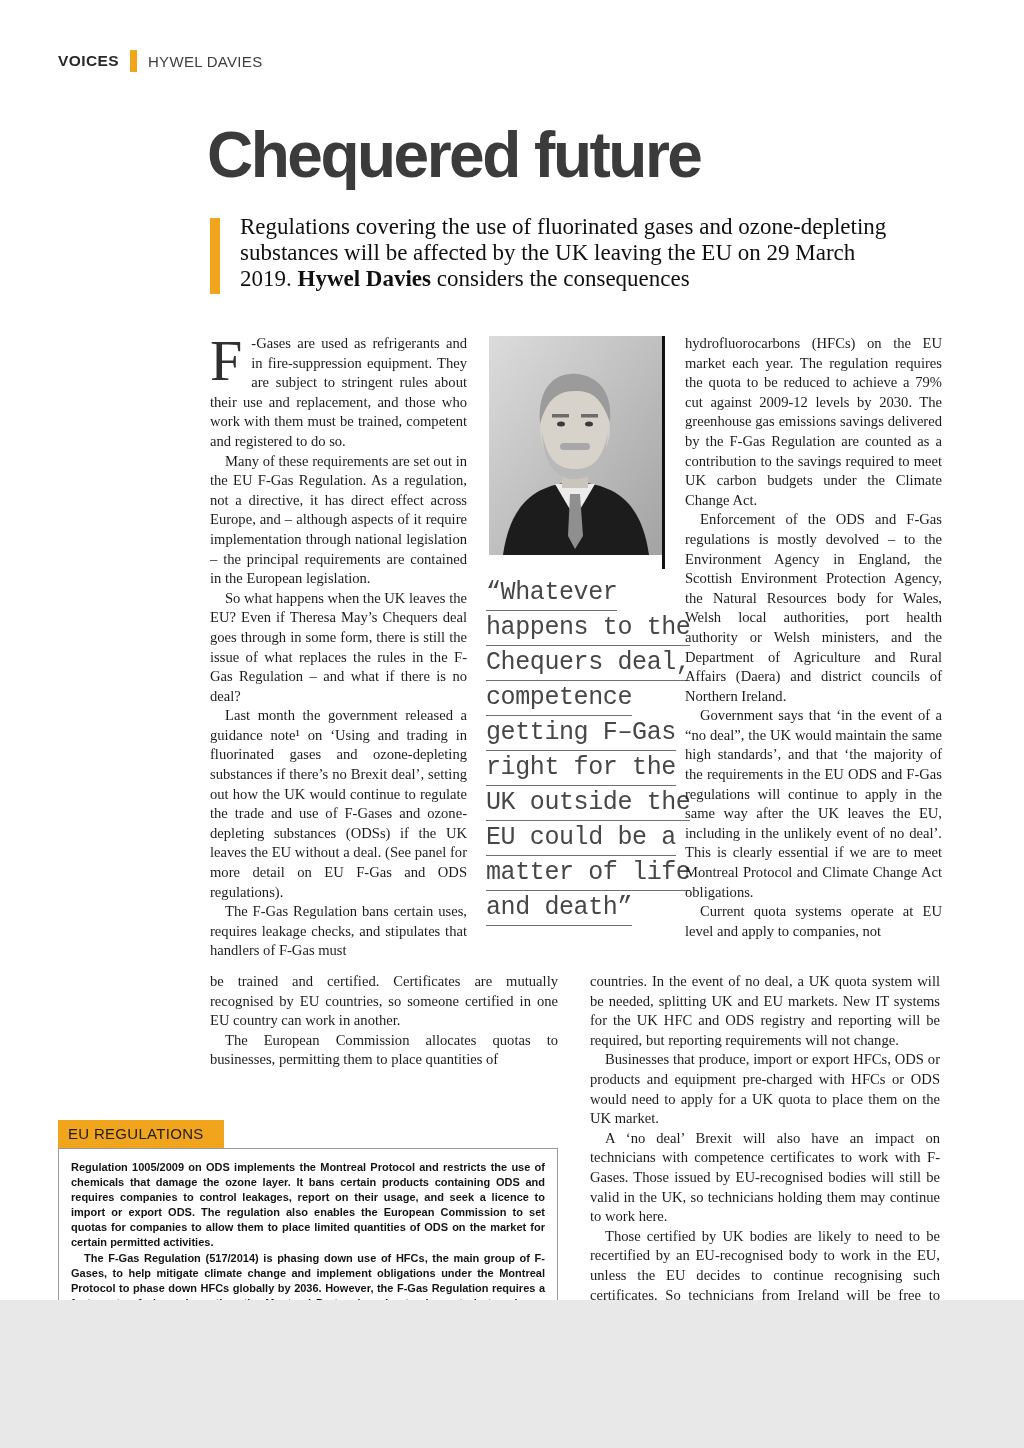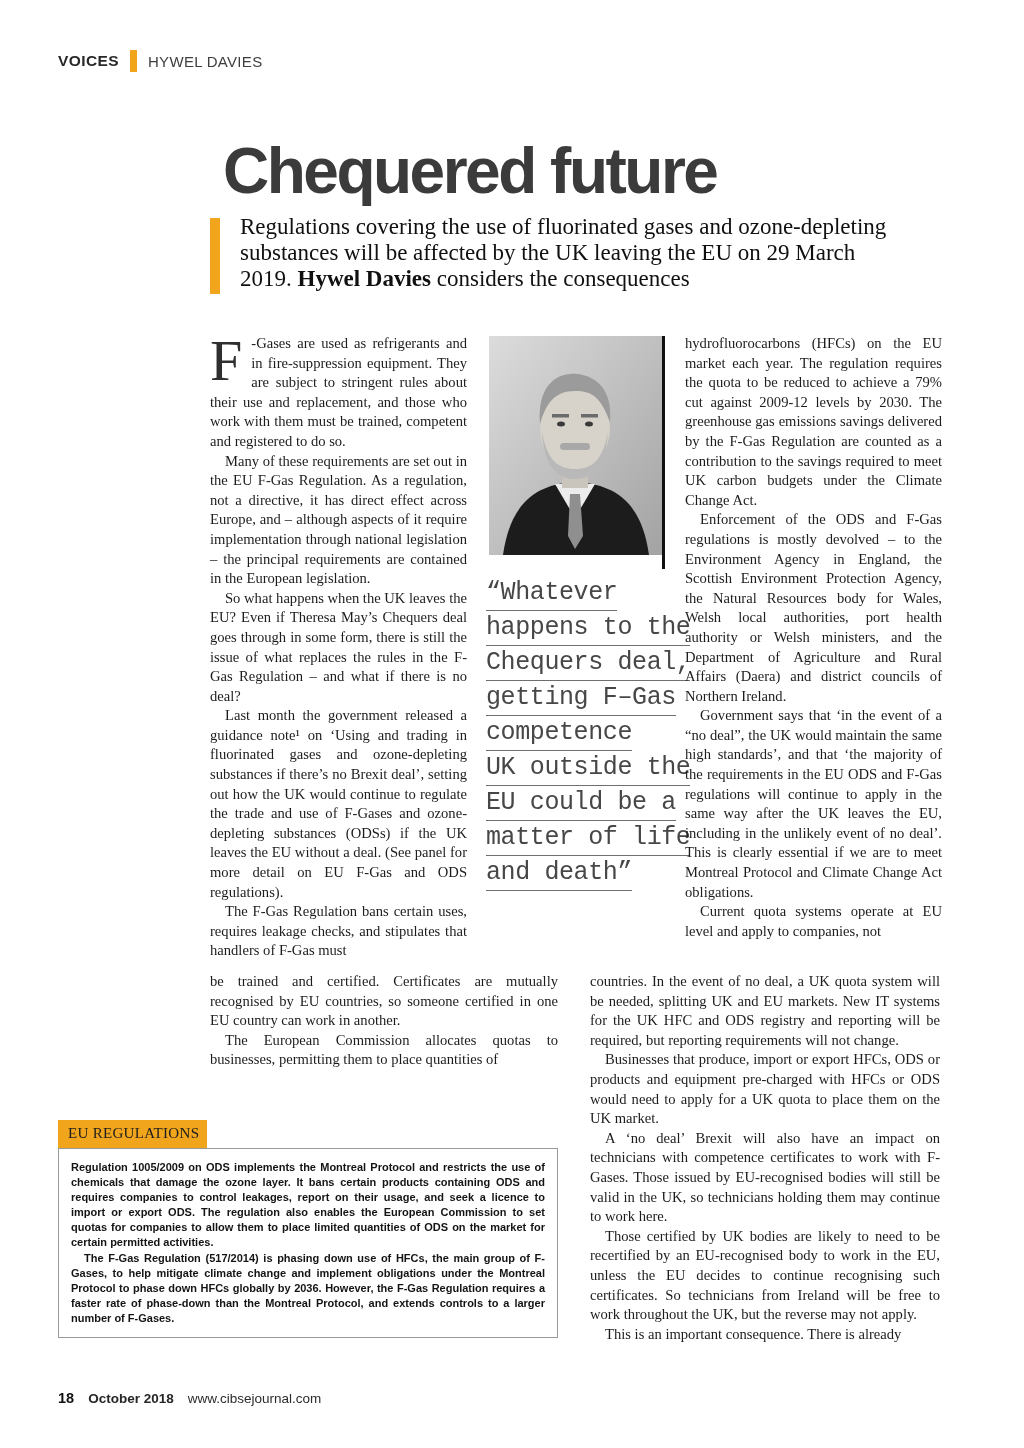--- a/index.html
+++ b/index.html
@@ -1,16 +1,16 @@
 <!DOCTYPE html>
 <html style="--accent: #F0A51C; --headline: #3B3B3B; --body_text: #1C1C1C;"><head>
 <meta charset="utf-8">
 <style>
   html,body{margin:0;padding:0;background:#e8e8e8;}
-  .page{position:relative;width:1024px;height:1448px;margin:0 auto;background:#ffffff;
+  .page{position:relative;width:1024px;height:1300px;margin:0 auto;background:#ffffff;
         font-family:"Liberation Serif",serif;overflow:hidden;}
 
   
   .kicker{position:absolute;left:58px;top:50px;display:flex;align-items:center;gap:11px;
           font-family:"Liberation Sans",sans-serif;}
   .kicker .section{font-weight:bold;font-size:15.5px;letter-spacing:.4px;color:#282828;}
   .kicker .bar{width:7px;height:22px;background:var(--accent,#F0A51C);}
   .kicker .author{font-size:15px;color:#3e3e3e;letter-spacing:.3px;}
 
   
@@ -39,22 +39,22 @@
   .photo{position:absolute;left:489px;top:336px;width:173px;height:219px;overflow:hidden;}
   .photo-rule{position:absolute;left:662px;top:336px;width:3px;height:233px;background:#101010;}
 
   
   .pull-quote{position:absolute;left:486px;top:578px;width:178px;font-family:Liberation Mono, monospace;}
   .pq-line{height:35px;font-size:25px;letter-spacing:-0.4px;color:#474747;white-space:nowrap;}
   .pq-line span{border-bottom:1px solid #6f6f6f;padding-bottom:3px;}
 
   
   .panel-title{position:absolute;left:58px;top:1120px;background:var(--accent,#F0A51C);
-               font-family:Liberation Serif, serif;font-size:15px;color:#1d1d1d;
-               padding:5px 8px 6px 10px;letter-spacing:.3px;}
+               font-family:Liberation Sans, sans-serif;font-size:15px;color:#1d1d1d;
+               padding:5px 20px 6px 10px;letter-spacing:.3px;}
   .panel-box{position:absolute;left:58px;top:1148px;width:500px;box-sizing:border-box;
              border:1px solid #9a9a9a;padding:11px 12px;font-family:"Liberation Sans",sans-serif;
              font-weight:bold;font-size:11px;line-height:15.1px;color:#141414;text-align:justify;}
   .panel-box p{margin:0;}
   .panel-box p.ind{text-indent:13px;}
 
   
   .footer{position:absolute;left:58px;top:1390px;display:flex;align-items:baseline;gap:14px;
           font-family:"Liberation Sans",sans-serif;font-size:13.5px;color:#2c2c2c;}
   .footer .pn{font-weight:bold;font-size:14.5px;color:#0e0e0e;}
@@ -64,21 +64,21 @@
 <body>
 
 <div class="page">
 
   <div class="kicker">
     <span class="section">VOICES</span>
     <span class="bar"></span>
     <span class="author">HYWEL DAVIES</span>
   </div>
 
-  <h1 class="headline" style="margin:16px;">Chequered future</h1>
+  <h1 class="headline" style="margin:0;">Chequered future</h1>
 
   <div class="standfirst">
     <span class="bar"></span>
     <div class="sf-text"><span>Regulations covering the use of fluorinated gases and ozone-depleting substances will be affected by the UK leaving the EU on 29 March 2019. </span><span class="sf-author">Hywel Davies</span><span> considers the consequences</span></div>
   </div>
 
   <div class="col col-left-narrow">
     <p class="body-p"><span class="dropcap">F</span><span>-Gases are used as refrigerants and in fire-suppression equipment. They are subject to stringent rules about their use and replacement, and those who work with them must be trained, competent and registered to do so.</span></p>
     <p class="ind">Many of these requirements are set out in the EU F-Gas Regulation. As a regulation, not a directive, it has direct effect across Europe, and – although aspects of it require implementation through national legislation – the principal requirements are contained in the European legislation.</p>
     <p class="ind">So what happens when the UK leaves the EU? Even if Theresa May’s Chequers deal goes through in some form, there is still the issue of what replaces the rules in the F-Gas Regulation – and what if there is no deal?</p>
@@ -113,22 +113,23 @@
       <rect x="92" y="78" width="17" height="3.5" fill="#6b6b6b"></rect>
       <rect x="71" y="107" width="30" height="7" rx="3.5" fill="#a8a8a8"></rect>
     </svg>
   </div>
   <div class="photo-rule"></div>
 
   <div class="pull-quote">
     <div class="pq-line"><span>“Whatever</span></div>
     <div class="pq-line"><span>happens to the</span></div>
     <div class="pq-line"><span>Chequers deal,</span></div>
+    <div class="pq-line"><span>competence</span></div>
     <div class="pq-line"><span>getting F–Gas</span></div>
-    <div class="pq-line"><span>competence</span></div>
+    <div class="pq-line"><span>right for the</span></div>
     <div class="pq-line"><span>UK outside the</span></div>
     <div class="pq-line"><span>EU could be a</span></div>
     <div class="pq-line"><span>matter of life</span></div>
     <div class="pq-line"><span>and death”</span></div>
   </div>
 
   <div class="col col-right-narrow">
     <p>hydrofluorocarbons (HFCs) on the EU market each year. The regulation requires the quota to be reduced to achieve a 79% cut against 2009-12 levels by 2030. The greenhouse gas emissions savings delivered by the F-Gas Regulation are counted as a contribution to the savings required to meet UK carbon budgets under the Climate Change Act.</p>
     <p class="ind">Enforcement of the ODS and F-Gas regulations is mostly devolved – to the Environment Agency in England, the Scottish Environment Protection Agency, the Natural Resources body for Wales, Welsh local authorities, port health authority or Welsh ministers, and the Department of Agriculture and Rural Affairs (Daera) and district councils of Northern Ireland.</p>
     <p class="ind">Government says that ‘in the event of a “no deal”, the UK would maintain the same high standards’, and that ‘the majority of the requirements in the EU ODS and F-Gas regulations will continue to apply in the same way after the UK leaves the EU, including in the unlikely event of no deal’. This is clearly essential if we are to meet Montreal Protocol and Climate Change Act obligations.</p>

